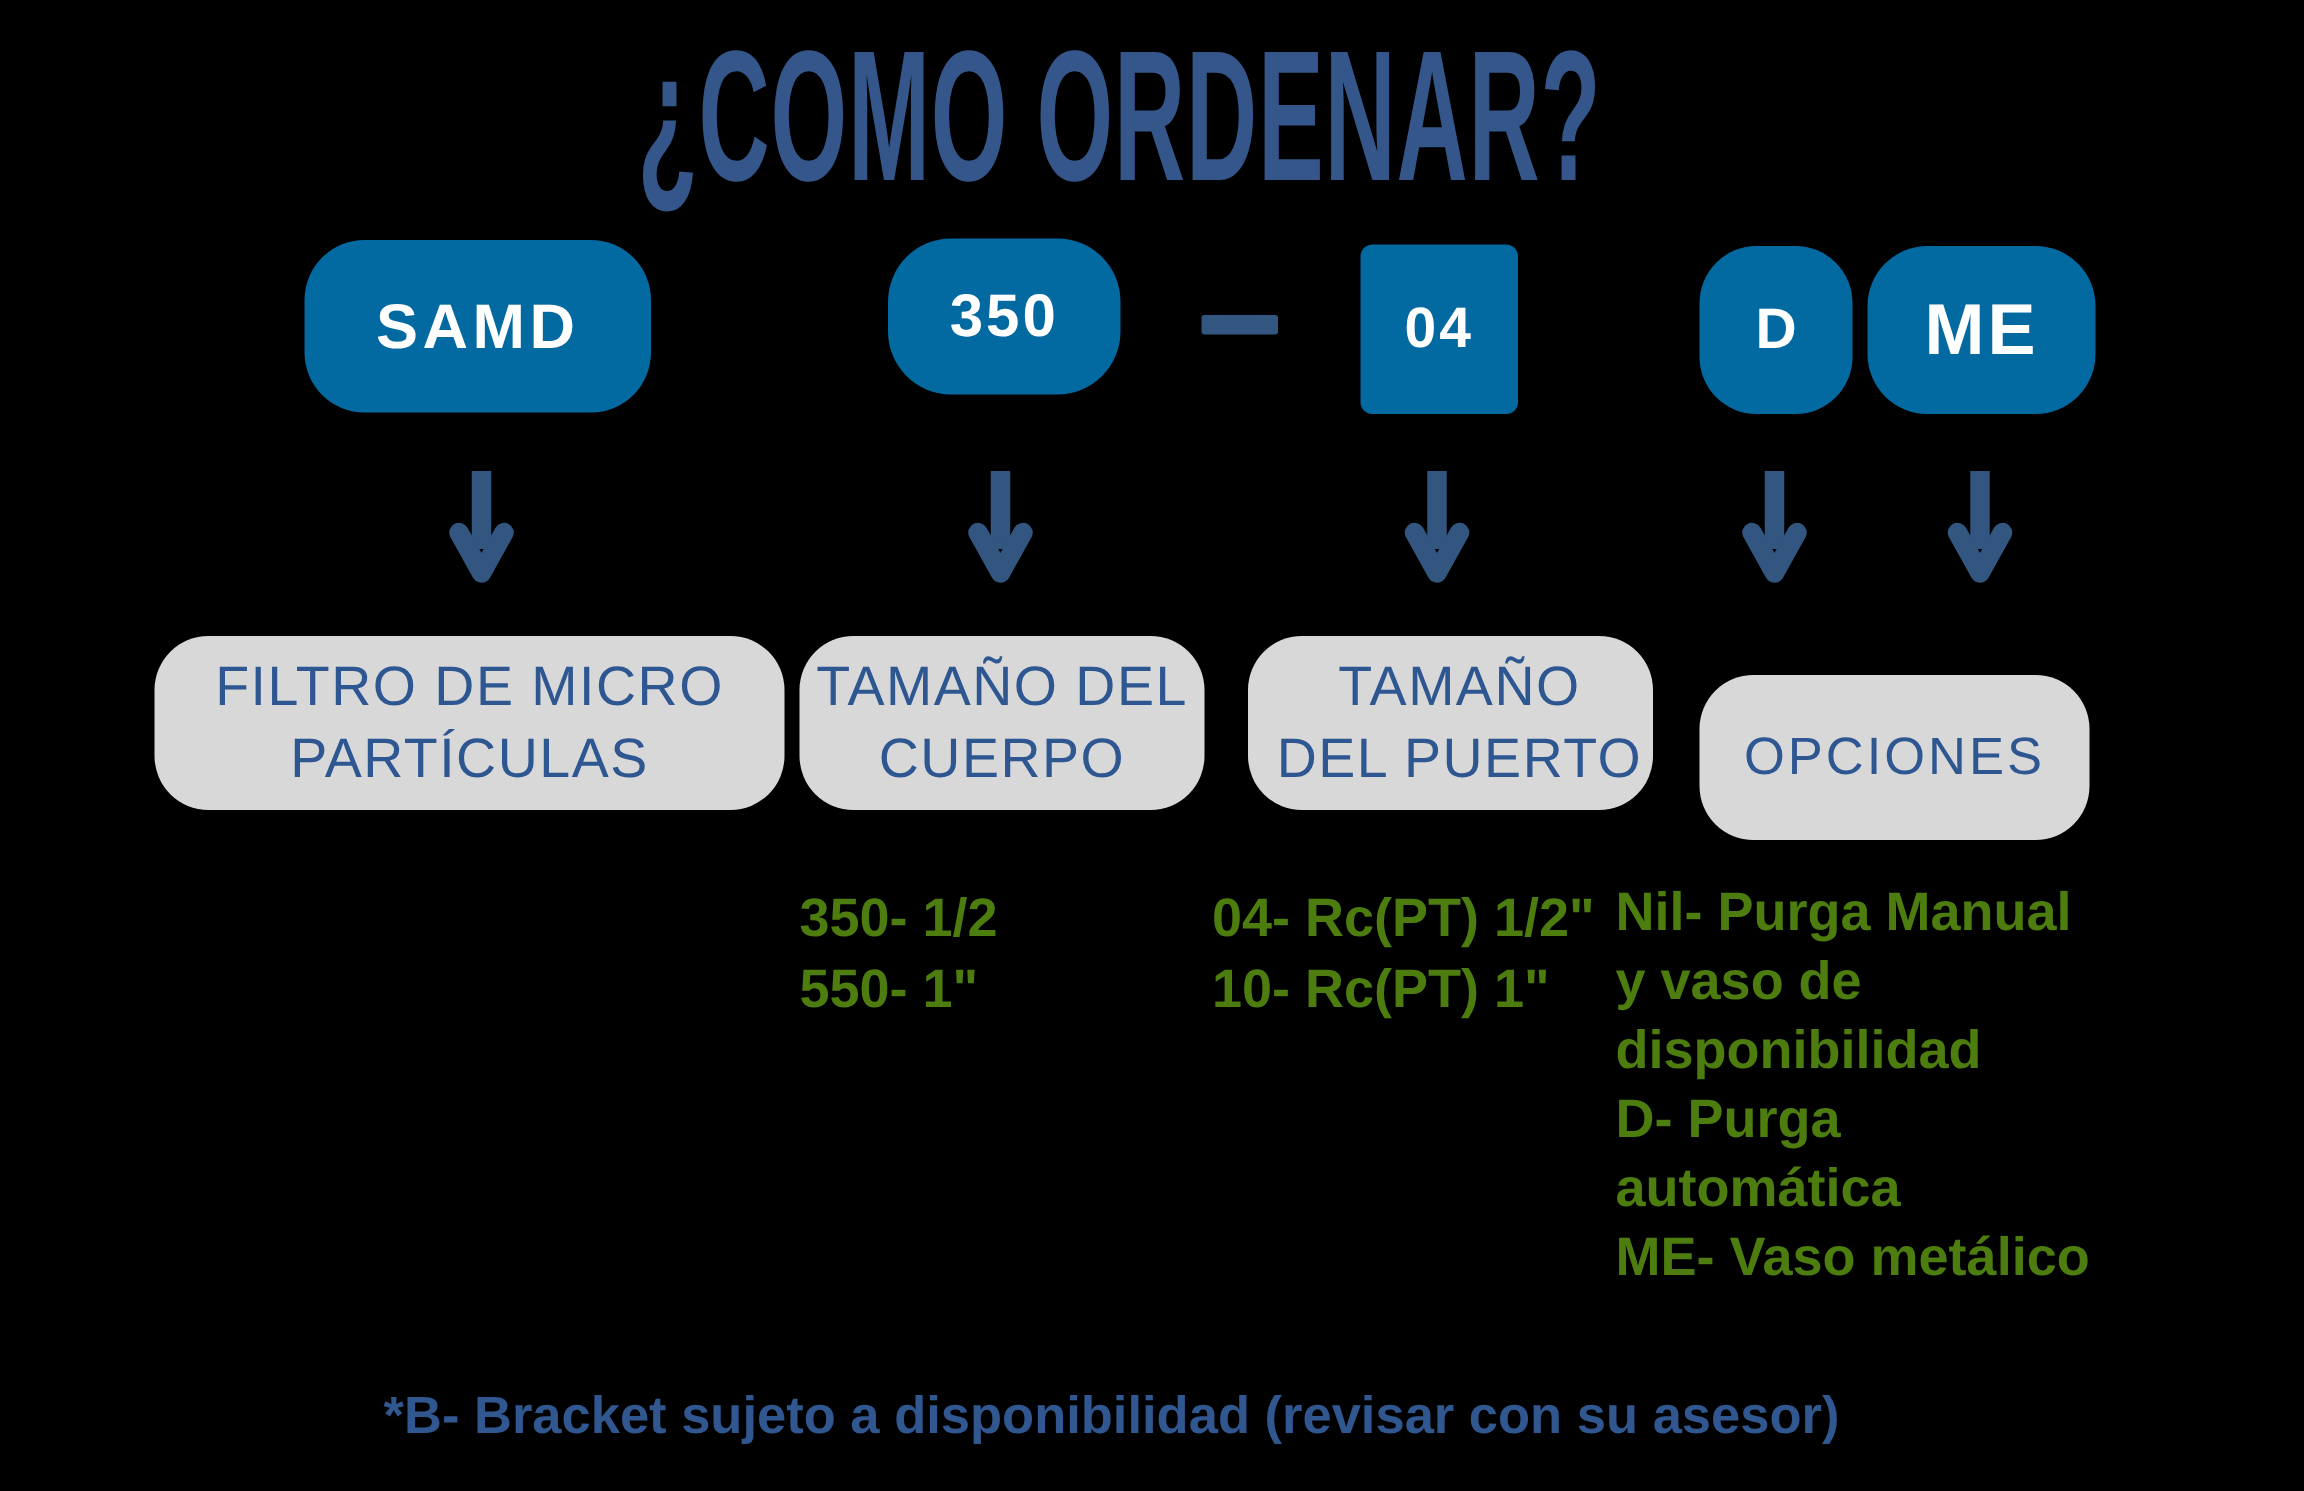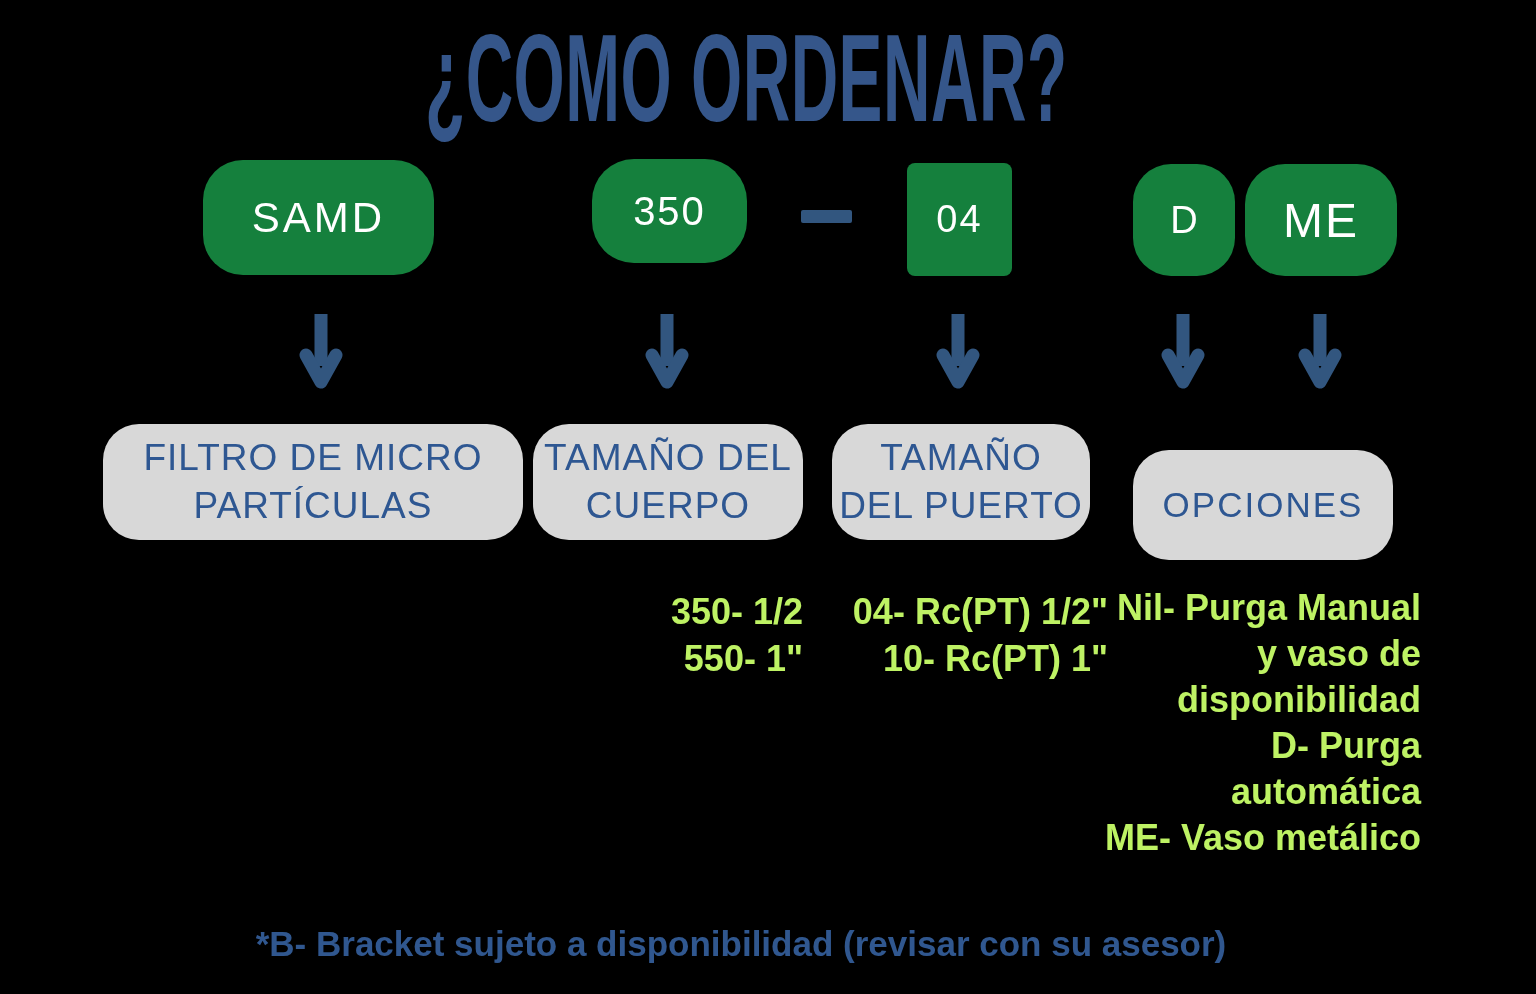--- a/index.html
+++ b/index.html
@@ -32,26 +32,26 @@
     font-weight: 700;
     letter-spacing: 1px;
     transform: scaleX(0.53);
     transform-origin: center;
     line-height: 1.1;
   }
 
   
   .pill {
     position: absolute;
-    background: #15803d;
+    background: #0369a1;
     color: #FFFFFF;
     display: flex;
     align-items: center;
     justify-content: center;
-    font-weight: 400;
+    font-weight: 700;
   }
   .pill-samd { left: 203px; top: 160px; width: 231px; height: 115px; border-radius: 40px; font-size: 42px; letter-spacing: 3px; }
   .pill-350  { left: 592px; top: 159px; width: 155px; height: 104px; border-radius: 42px; font-size: 40px; letter-spacing: 2px; }
   .pill-04   { left: 907px; top: 163px; width: 105px; height: 113px; border-radius: 8px; font-size: 38px; letter-spacing: 2px; }
   .pill-d    { left: 1133px; top: 164px; width: 102px; height: 112px; border-radius: 38px; font-size: 38px; }
   .pill-me   { left: 1245px; top: 164px; width: 152px; height: 112px; border-radius: 40px; font-size: 48px; letter-spacing: 2px; }
 
   .dash {
     position: absolute;
     left: 801px; top: 210px;
@@ -85,31 +85,31 @@
     align-items: center;
     justify-content: center;
     text-align: center;
     font-size: 37px;
     line-height: 48px;
     letter-spacing: 1px;
     font-weight: 400;
   }
   .gbox-filter  { left: 103px; top: 424px; width: 420px; height: 116px; }
   .gbox-body    { left: 533px; top: 424px; width: 270px; height: 116px; }
-  .gbox-port    { left: 832px; top: 424px; width: 258px; height: 116px; }
+  .gbox-port    { left: 832px; top: 424px; width: 258px; height: 116px; padding-left: 12px; }
   .gbox-options { left: 1133px; top: 450px; width: 260px; height: 110px; font-size: 35px; letter-spacing: 2px; }
 
   
   .details {
     position: absolute;
-    color: #bef264;
+    color: #4d7c0f;
     font-size: 36px;
     line-height: 47px;
     font-weight: 700;
-    text-align: right;
+    text-align: left;
     white-space: nowrap;
   }
   .details-body    { left: 533px; top: 588px; width: 270px; }
   .details-port    { left: 808px; top: 588px; width: 300px; }
   .details-options { left: 1077px; top: 585px; width: 344px; line-height: 46px; }
 
   
   .footnote {
     position: absolute;
     left: -27px;

